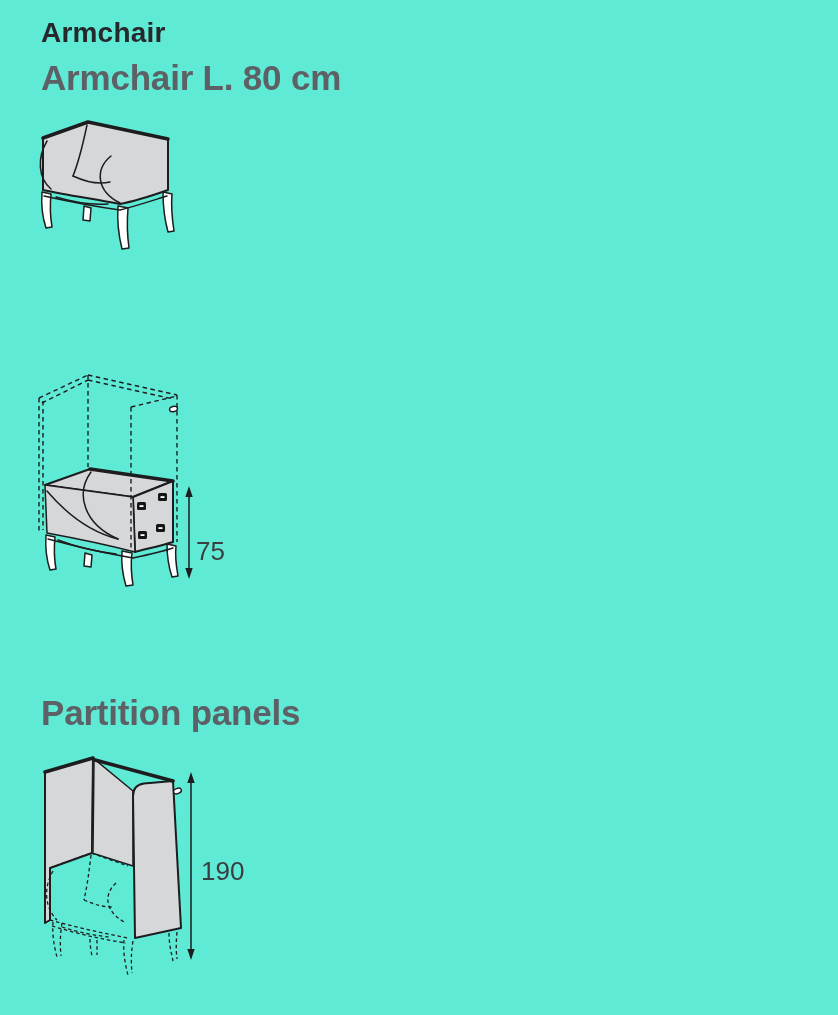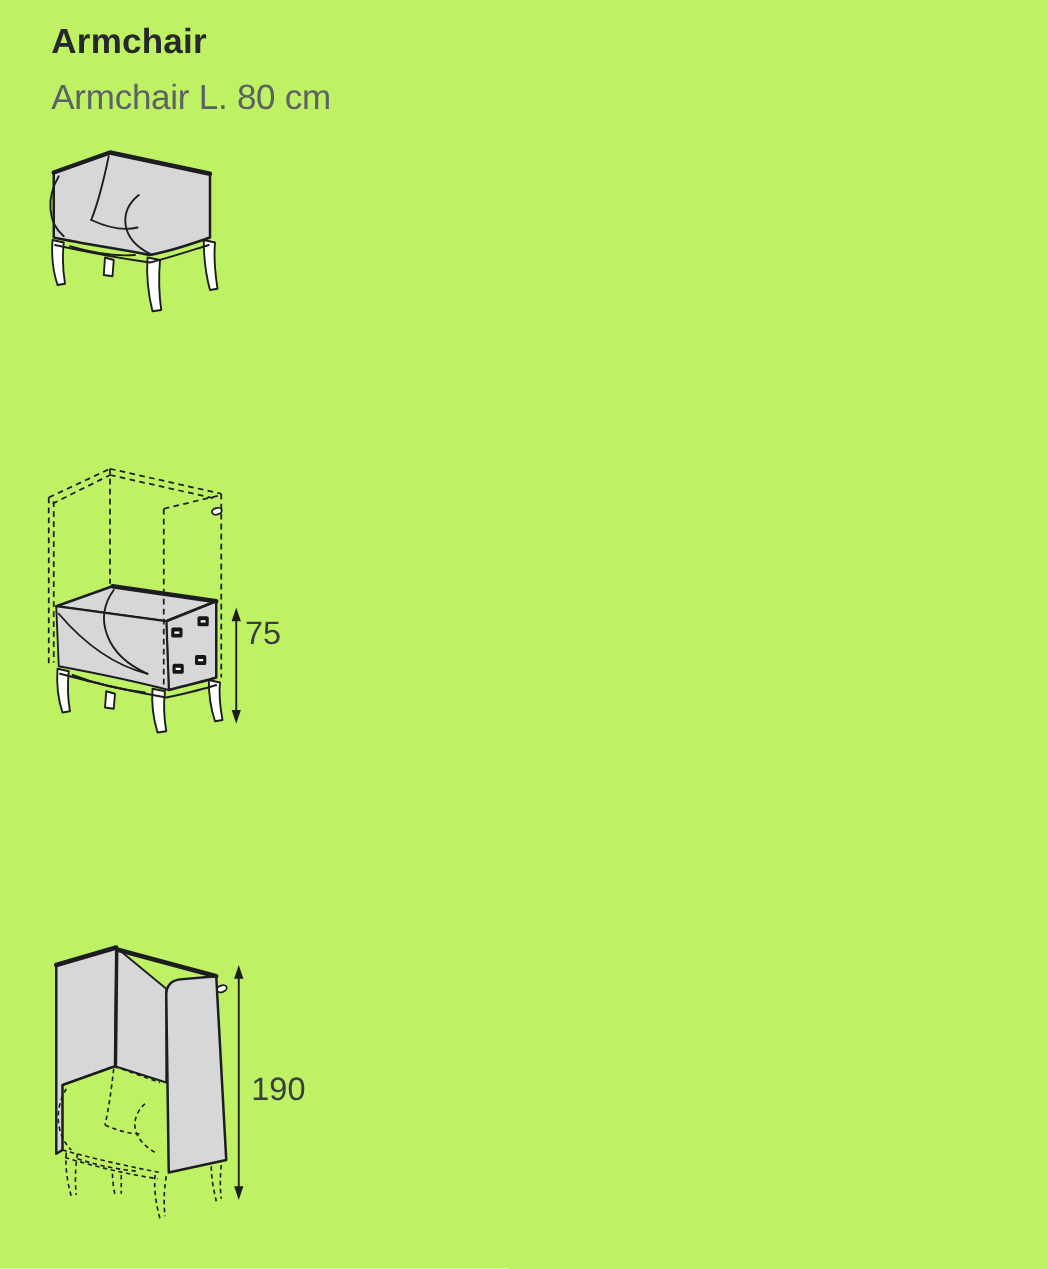--- a/index.html
+++ b/index.html
@@ -1,21 +1,21 @@
 <!DOCTYPE html>
 <html style="--title-text: #26282b; --heading-text: #5d6165; --dimension-text: #3b3e41; --line: #1d1d1f; --panel-fill: #d6d7d9;"><head>
 <meta charset="utf-8">
 <style>
   html,body{margin:0;padding:0;background:#fff;}
   #page{
-    position:relative;width:838px;height:1015px;background:#bef264;overflow:hidden;
+    position:relative;width:838px;height:1015px;background:#5eead4;overflow:hidden;
     font-family:"Liberation Sans", sans-serif;
   }
   .title{position:absolute;font-weight:700;font-size:28px;line-height:34px;color:var(--title-text);letter-spacing:.2px;}
-  .heading{position:absolute;font-size:28px;font-weight:400;line-height:34px;color:var(--heading-text);letter-spacing:-.2px;white-space:nowrap;}
+  .heading{position:absolute;font-size:35px;font-weight:700;line-height:34px;color:var(--heading-text);letter-spacing:-.2px;white-space:nowrap;}
   .dim{position:absolute;font-size:26px;font-weight:400;color:var(--dimension-text);line-height:26px;}
   svg{position:absolute;overflow:visible;}
   .gray{fill:var(--panel-fill);stroke:var(--line);stroke-width:2;stroke-linejoin:round;}
   .gray.t{stroke-width:1.5;}
   .ln-thin{fill:none;stroke:var(--line);stroke-width:1.5;stroke-linecap:round;}
   .ln-thick{fill:none;stroke:var(--line);stroke-width:3.6;stroke-linecap:round;stroke-linejoin:round;}
   .white{fill:#fff;stroke:var(--line);stroke-width:1.5;stroke-linejoin:round;}
   .dash{fill:none;stroke:var(--line);stroke-width:1.4;stroke-dasharray:4.5 3.5;}
   .dash-f{fill:none;stroke:var(--line);stroke-width:1.3;stroke-dasharray:3.5 2.8;}
   .hook{fill:#151515;}
@@ -93,22 +93,23 @@
       <path class="dash" d="M97,35 L97,178"></path>
       <path class="dash" d="M143,23 L143,170"></path>
     </g>
     <ellipse class="glyph" cx="139.5" cy="37" rx="4" ry="2.6" transform="rotate(-15 139.5 37)"></ellipse>
     <g>
       <line class="arrow" x1="155" y1="123" x2="155" y2="198"></line>
       <path class="arrowhead" d="M155,114 L151.3,125 L158.7,125 Z"></path>
       <path class="arrowhead" d="M155,207 L151.3,196 L158.7,196 Z"></path>
     </g>
   </svg>
-  <div class="dim" style="left:196px;top:493px;text-align:center;">75</div>
+  <div class="dim" style="left:196px;top:538px;text-align:center;">75</div>
 
+  <div class="heading" style="left:41px;top:696px;">Partition panels</div>
 
   <svg style="left:40px;top:752px;" width="160" height="228" viewBox="0 0 160 228">
     <g>
       <path class="gray" d="M5,20 L53,6 L52,101 L10,116 L10,168 L5,171 Z"></path>
       <path class="gray t" d="M53,6 L93,39 L93,114 L52,101 Z"></path>
       <path class="gray" d="M95,186 L93,44 Q93,33 104,31.5 L133,29 L141,176 Z"></path>
       <path class="ln-thick" d="M5,20 L53,6"></path>
       <path class="ln-thick" d="M55,8 L133,29"></path>
       <path class="ln-thin" d="M54,7 L53,100"></path>
       <ellipse class="glyph" cx="137.5" cy="39" rx="4" ry="2.6" transform="rotate(-20 137.5 39)"></ellipse>

